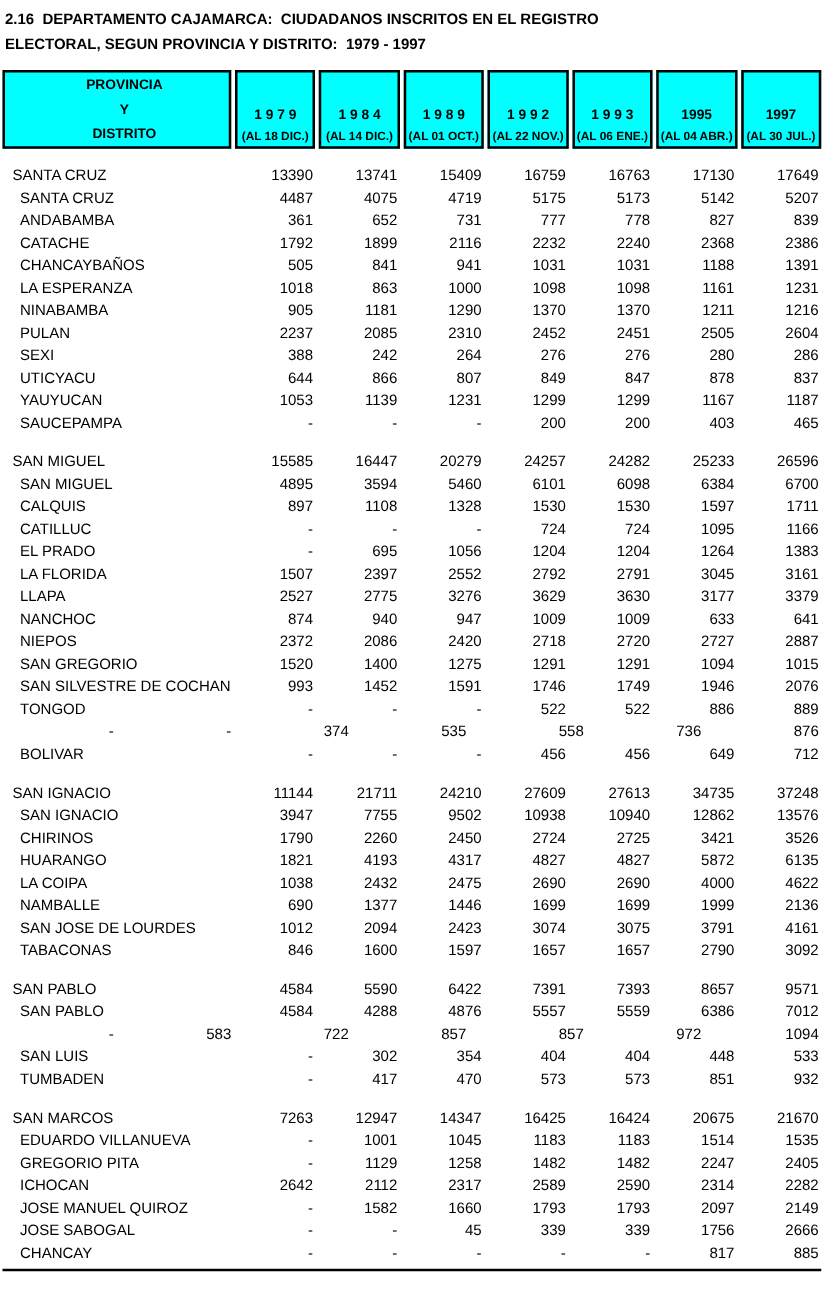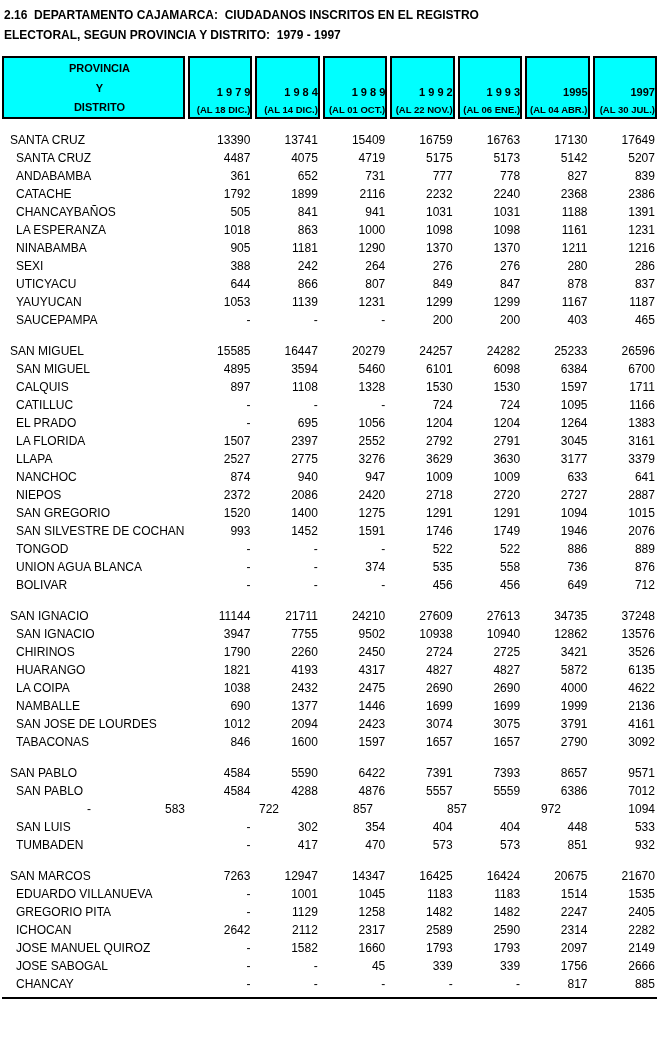--- a/index.html
+++ b/index.html
@@ -27,21 +27,21 @@
     border:2px solid #000000;
     font-weight:bold; text-align:center;
   }
   .hprov {
     width:183px; flex:none;
     display:flex; flex-direction:column; justify-content:space-between;
     padding:4px 0 3px 12px; font-size:11px; line-height:13px;
   }
   .hyear {
     flex:1;
-    display:flex; flex-direction:column; justify-content:flex-end; align-items:flex-end;
+    display:flex; flex-direction:column; justify-content:flex-end; align-items:center;
     padding-bottom:2px;
   }
   .hyear .yr  { font-size:11px; line-height:14px; margin-bottom:5px; white-space:pre; }
   .hyear .sub { font-size:9.5px; line-height:11px; white-space:nowrap; }
 
   
   .tbody { margin-top:12px; width:655px; }
   .section { margin-bottom:13px; }
   .section:last-child { margin-bottom:0; }
   .row { display:flex; gap:3px; height:18px; line-height:18px; font-size:12px; }
@@ -167,20 +167,30 @@
           <div class="name">NINABAMBA</div>
           <div class="val">905</div>
           <div class="val">1181</div>
           <div class="val">1290</div>
           <div class="val">1370</div>
           <div class="val">1370</div>
           <div class="val">1211</div>
           <div class="val">1216</div>
         </div>
         <div class="row drow">
+          <div class="name">PULAN</div>
+          <div class="val">2237</div>
+          <div class="val">2085</div>
+          <div class="val">2310</div>
+          <div class="val">2452</div>
+          <div class="val">2451</div>
+          <div class="val">2505</div>
+          <div class="val">2604</div>
+        </div>
+        <div class="row drow">
           <div class="name">SEXI</div>
           <div class="val">388</div>
           <div class="val">242</div>
           <div class="val">264</div>
           <div class="val">276</div>
           <div class="val">276</div>
           <div class="val">280</div>
           <div class="val">286</div>
         </div>
         <div class="row drow">
@@ -329,21 +339,20 @@
           <div class="name">TONGOD</div>
           <div class="val">-</div>
           <div class="val">-</div>
           <div class="val">-</div>
           <div class="val">522</div>
           <div class="val">522</div>
           <div class="val">886</div>
           <div class="val">889</div>
         </div>
         <div class="row drow">
-          <div class="name">UNION AGUA BLANCA</div>
           <div class="val">-</div>
           <div class="val">-</div>
           <div class="val">374</div>
           <div class="val">535</div>
           <div class="val">558</div>
           <div class="val">736</div>
           <div class="val">876</div>
         </div>
         <div class="row drow">
           <div class="name">BOLIVAR</div>

